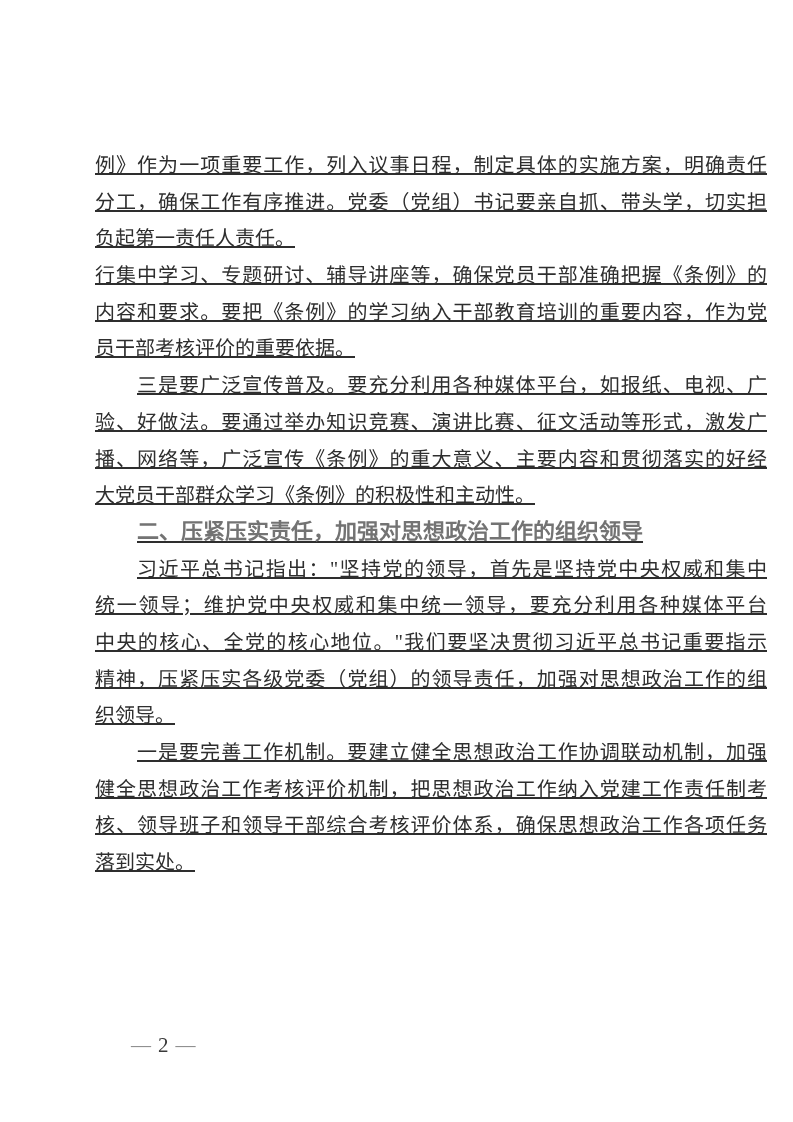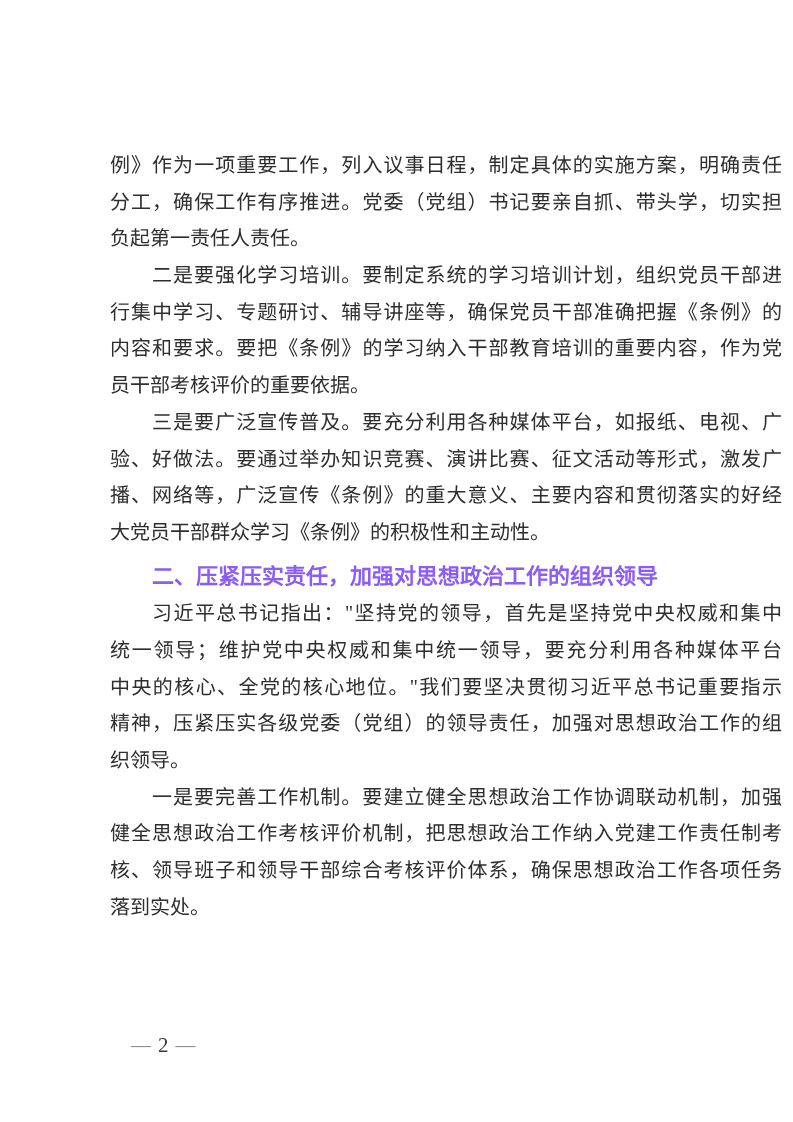--- a/index.html
+++ b/index.html
@@ -10,24 +10,25 @@
   .page {
     position: relative;
     width: 793px;
     height: 1122px;
     background: #ffffff;
     overflow: hidden;
     font-family: "Liberation Serif", "DejaVu Serif", serif;
   }
   .doc-body {
     position: absolute;
-    left: 110px;
+    left: 95px;
     top: 147px;
     width: 672px;
     color: #2e2e2e;
+    text-decoration: underline;
   }
   .block { margin: 0; padding: 0; }
   .line {
     height: 36.7px;
     line-height: 36.7px;
     font-size: 20px;
     text-align: justify;
     text-align-last: justify;
     overflow: hidden;
     white-space: nowrap;
@@ -35,23 +36,22 @@
   .line.para-last {
     text-align-last: left;
   }
   .line.first-indent {
     text-indent: 42px;
   }
   .block.heading .line {
     font-family: "Liberation Sans", "DejaVu Sans", sans-serif;
     font-weight: 700;
     font-size: 22px;
-    color: #8b5cf6;
+    color: #737373;
     text-align-last: left;
-    margin-top: 8px;
   }
   .footer {
     position: absolute;
     left: 131px;
     top: 1030px;
     height: 30px;
     line-height: 30px;
     display: flex;
     align-items: center;
     gap: 7px;
@@ -65,21 +65,20 @@
 
 <div class="page">
 
   <div class="doc-body">
       <div class="block paragraph">
         <div class="line">例》作为一项重要工作，列入议事日程，制定具体的实施方案，明确责任</div>
         <div class="line">分工，确保工作有序推进。党委（党组）书记要亲自抓、带头学，切实担</div>
         <div class="line para-last">负起第一责任人责任。</div>
       </div>
       <div class="block paragraph">
-        <div class="line first-indent">二是要强化学习培训。要制定系统的学习培训计划，组织党员干部进</div>
         <div class="line">行集中学习、专题研讨、辅导讲座等，确保党员干部准确把握《条例》的</div>
         <div class="line">内容和要求。要把《条例》的学习纳入干部教育培训的重要内容，作为党</div>
         <div class="line para-last">员干部考核评价的重要依据。</div>
       </div>
       <div class="block paragraph">
         <div class="line first-indent">三是要广泛宣传普及。要充分利用各种媒体平台，如报纸、电视、广</div>
         <div class="line">验、好做法。要通过举办知识竞赛、演讲比赛、征文活动等形式，激发广</div>
         <div class="line">播、网络等，广泛宣传《条例》的重大意义、主要内容和贯彻落实的好经</div>
         <div class="line para-last">大党员干部群众学习《条例》的积极性和主动性。</div>
       </div>

